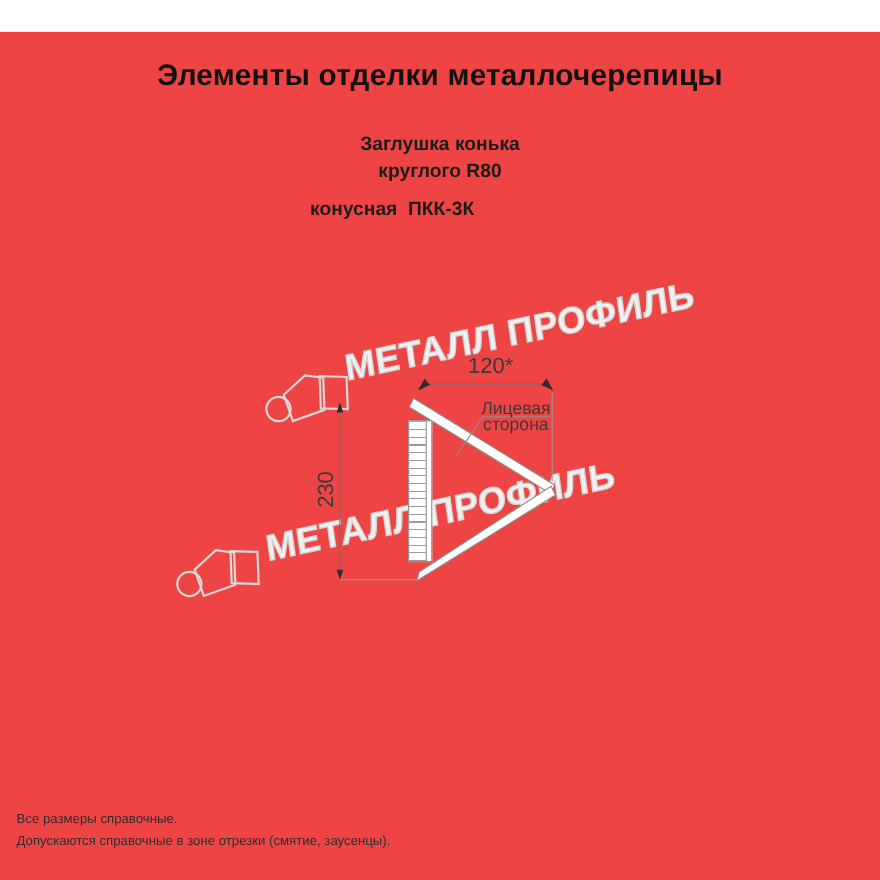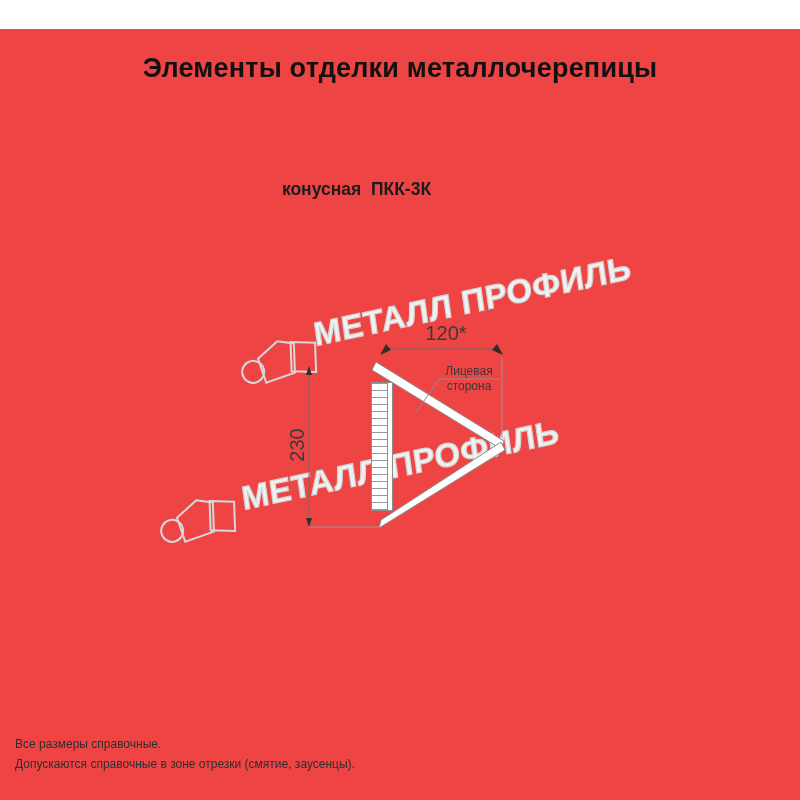--- a/index.html
+++ b/index.html
@@ -51,30 +51,32 @@
     position:absolute; left:416px; top:293px; width:60px; text-align:center;
     font-size:20px; color:#3a3a3a;
   }
   .dim-h {
     position:absolute; left:275px; top:394px; width:44px; height:44px;
     display:flex; align-items:center; justify-content:center;
     transform:rotate(-90deg); font-size:20px; color:#3a3a3a;
   }
   .face-label {
     position:absolute; left:437px; top:335px; width:64px; text-align:center;
-    font-size:12px; line-height:15px; color:#3a3a3a;
+    font-size:16px; line-height:15px; color:#3a3a3a;
   }
 </style>
 </head>
 <body>
 
 <div class="page">
 
   <div class="title">Элементы отделки металлочерепицы</div>
   <div class="product">
+    <div>Заглушка конька</div>
+    <div>круглого R80</div>
   </div>
   <div class="variant">конусная  ПКК-3К</div>
 
   <svg class="wm-logo wm-logo-top" width="84" height="56" viewBox="0 0 84 56">
     <g fill="none" stroke="#d8d8d8" stroke-width="2">
       <circle cx="13" cy="38" r="11"></circle>
       <polygon points="20,26 42,12 58,17 54,46 24,51"></polygon>
       <polygon points="55,15 79,20 75,49 51,44"></polygon>
     </g>
   </svg>

